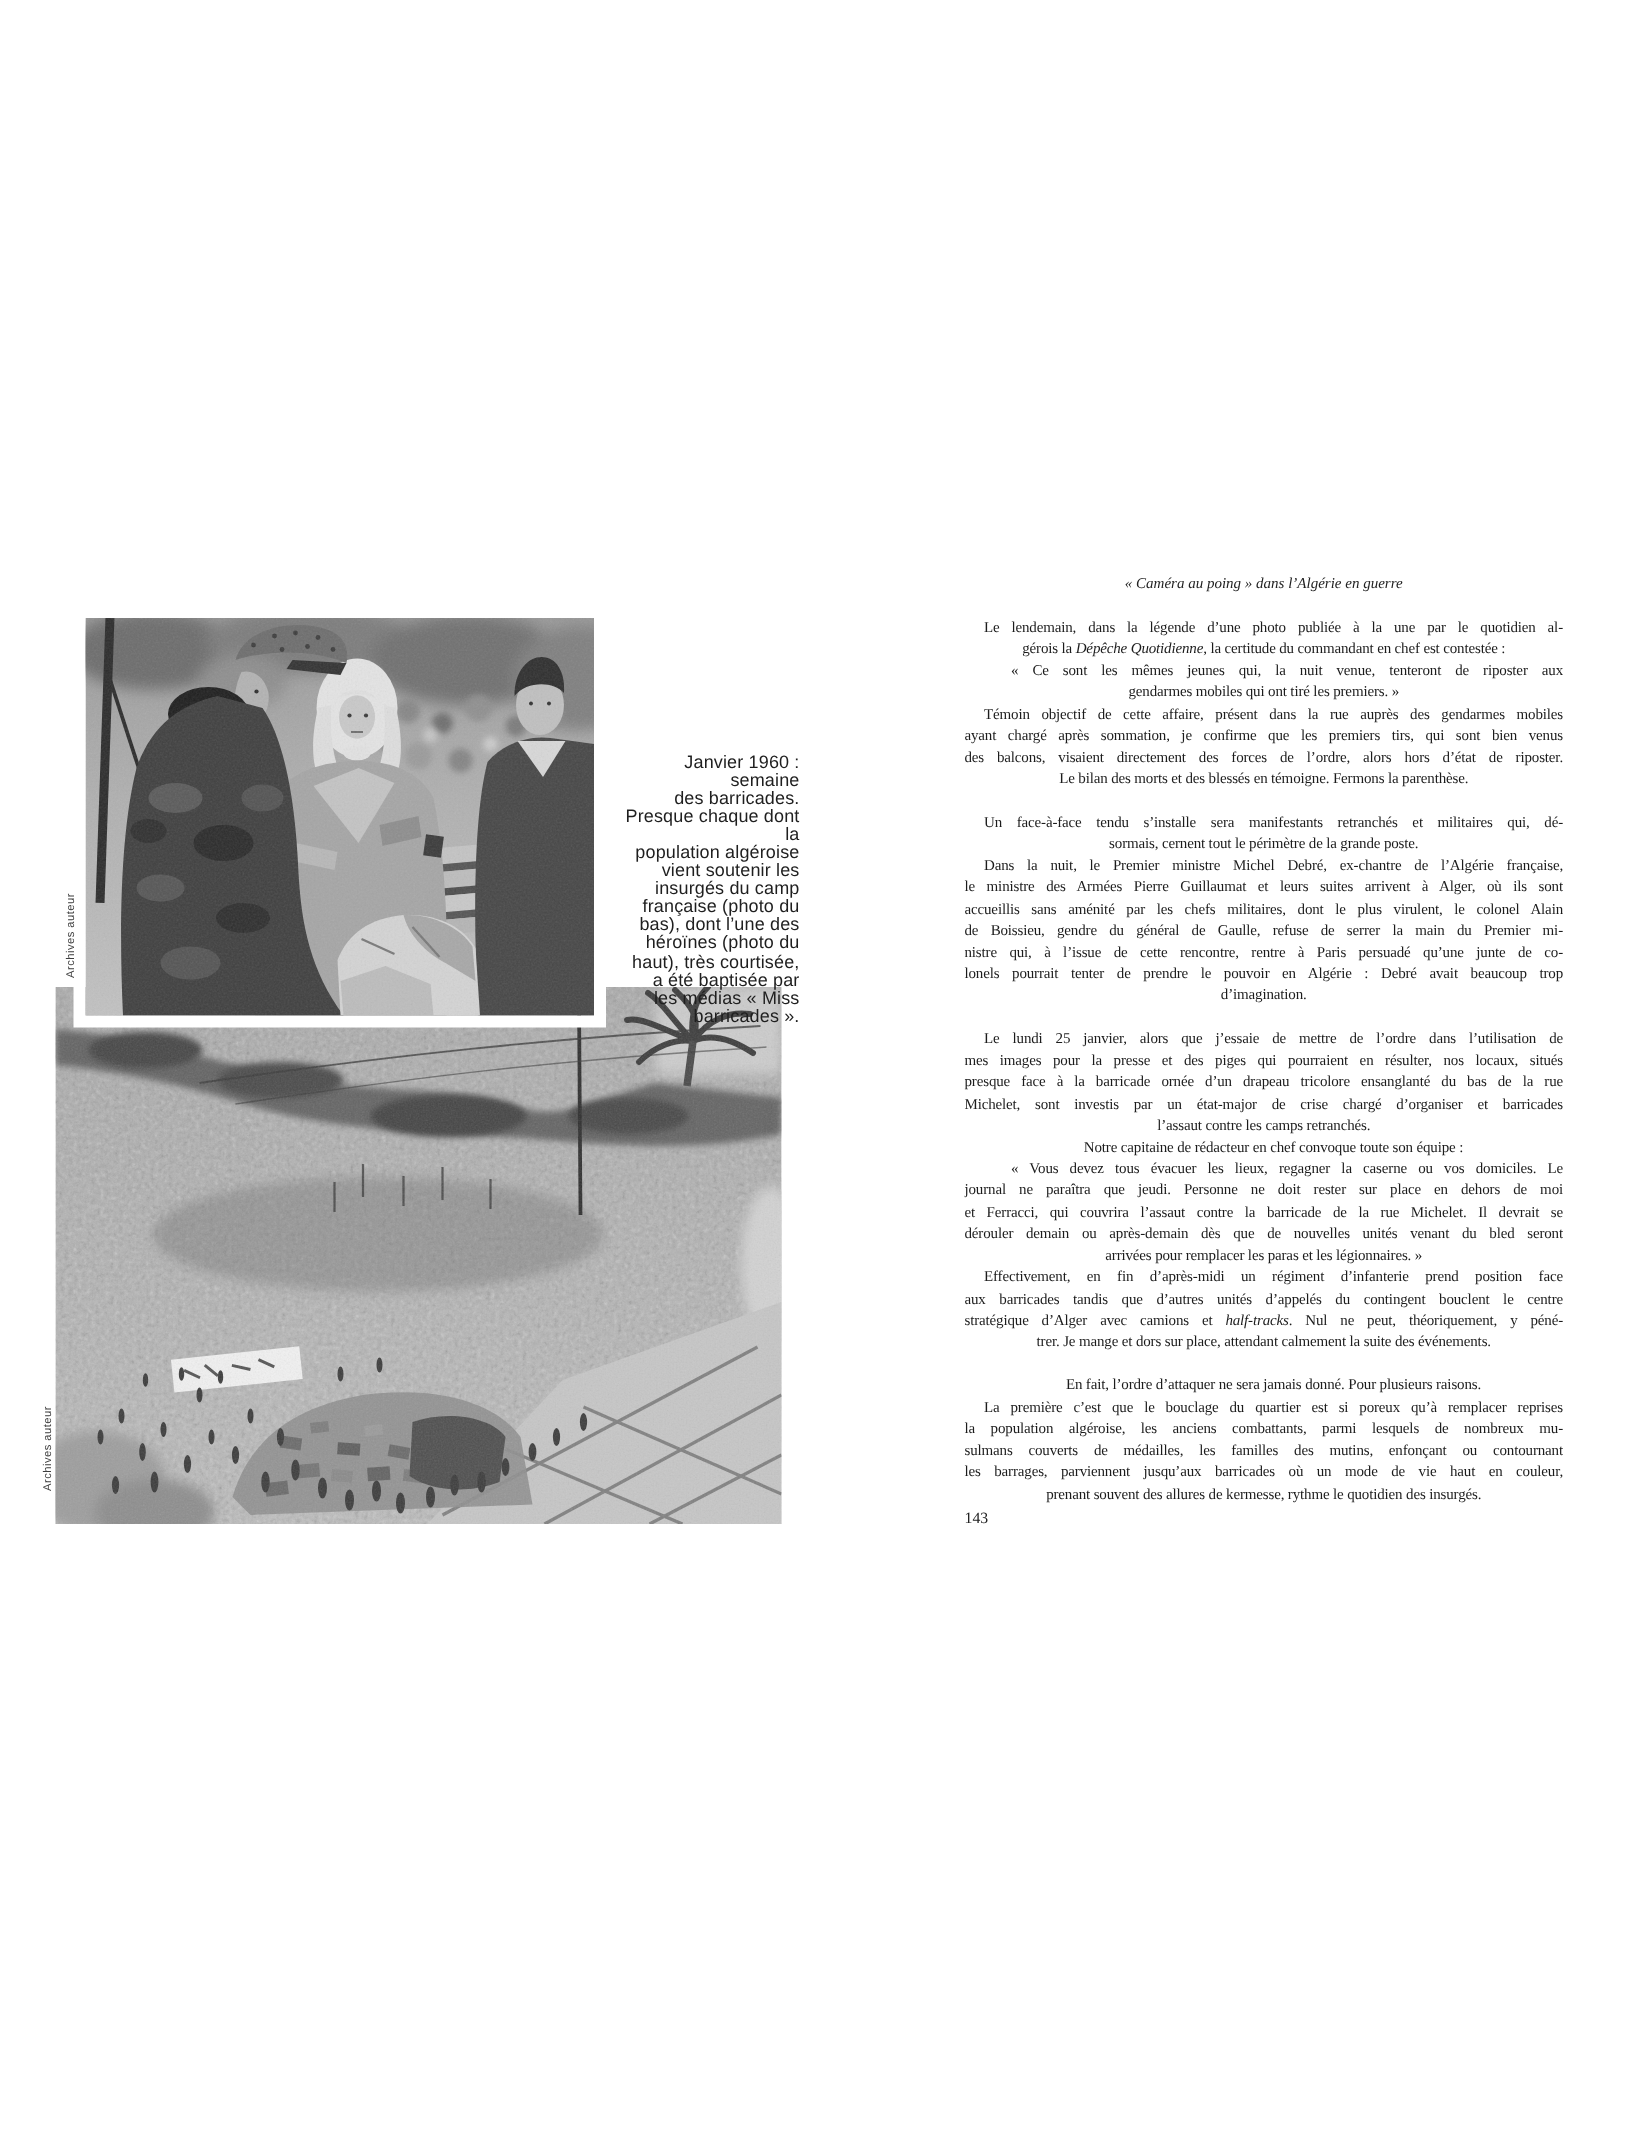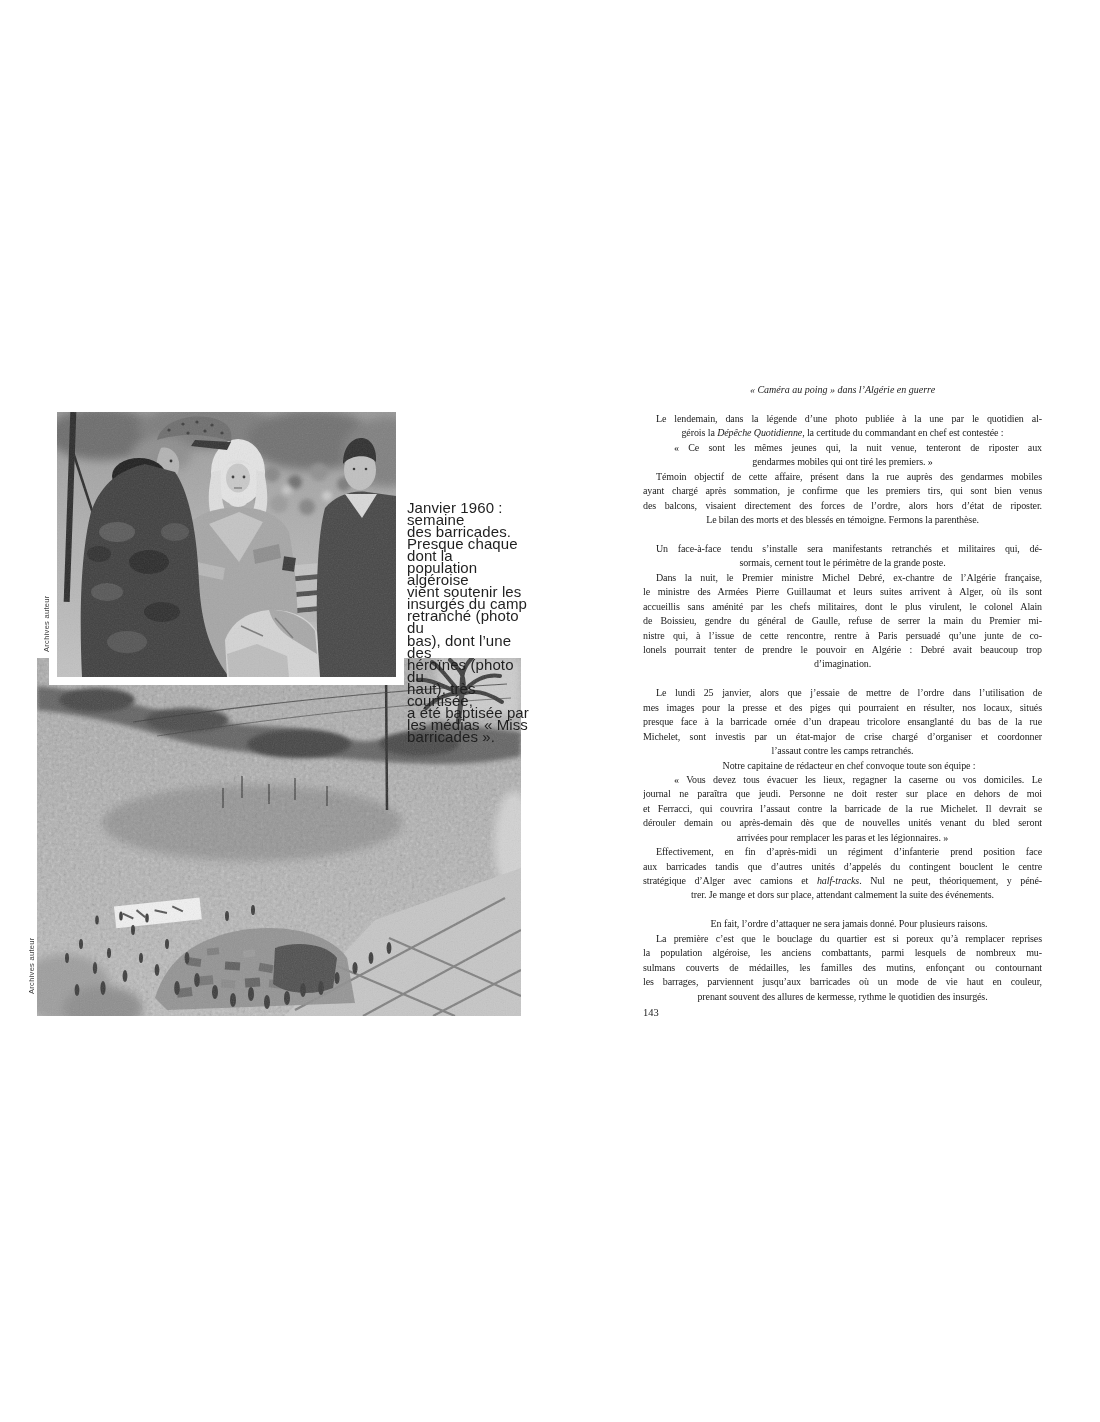--- a/index.html
+++ b/index.html
@@ -6,22 +6,22 @@
   .spread{position:relative;width:1100px;height:1422px;background:#ffffff;overflow:hidden;
           font-family:"Liberation Serif","DejaVu Serif",serif;color:#1c1c1c;}
   .page-left,.page-right{position:absolute;inset:0;}
 
   
   #photo-bottom{position:absolute;left:37px;top:658px;width:484px;height:358px;z-index:1;}
   #photo-top{position:absolute;left:49px;top:404px;width:339px;height:265px;border:8px solid #ffffff;z-index:2;}
   #photo-top svg,#photo-bottom svg{display:block;width:100%;height:100%;}
 
   #caption{position:absolute;left:407px;top:502px;width:126px;z-index:3;
-           font-family:"Liberation Sans","DejaVu Sans",sans-serif;font-size:15px;line-height:12.05px;
-           color:#1f1f1f;letter-spacing:.1px;}
+           font-family:"Liberation Sans","DejaVu Sans",sans-serif;font-size:12px;line-height:12.05px;
+           color:#1f1f1f;letter-spacing:.1px;text-align:right;}
 
   .credit{position:absolute;z-index:3;transform:rotate(-90deg);transform-origin:0 0;white-space:nowrap;
           font-family:"Liberation Sans","DejaVu Sans",sans-serif;font-size:7.5px;letter-spacing:.3px;color:#3d3d3d;}
   #credit-top{left:42px;top:652px;}
   #credit-bottom{left:27px;top:994px;}
 
   
   #running-head{position:absolute;left:643px;top:383px;width:399px;text-align:center;
                 font-style:italic;font-size:10px;line-height:13px;color:#222;}
   #body-col{position:absolute;left:643px;top:412px;width:399px;
@@ -266,21 +266,21 @@
       </svg>
     </div>
 
     <div id="caption">
         <div>Janvier 1960 : semaine</div>
         <div>des barricades.</div>
         <div>Presque chaque dont la</div>
         <div>population algéroise</div>
         <div>vient soutenir les</div>
         <div>insurgés du camp</div>
-        <div>retranché (photo du</div>
+        <div>française (photo du</div>
         <div>bas), dont l’une des</div>
         <div>héroïnes (photo du</div>
         <div>haut), très courtisée,</div>
         <div>a été baptisée par</div>
         <div>les médias « Miss</div>
         <div>barricades ».</div>
       </div>
     <div id="credit-top" class="credit">Archives auteur</div>
     <div id="credit-bottom" class="credit">Archives auteur</div>
   </div>
@@ -306,21 +306,21 @@
           <div class="line just">accueillis sans aménité par les chefs militaires, dont le plus virulent, le colonel Alain</div>
           <div class="line just">de Boissieu, gendre du général de Gaulle, refuse de serrer la main du Premier mi-</div>
           <div class="line just">nistre qui, à l’issue de cette rencontre, rentre à Paris persuadé qu’une junte de co-</div>
           <div class="line just">lonels pourrait tenter de prendre le pouvoir en Algérie : Debré avait beaucoup trop</div>
           <div class="line">d’imagination.</div>
         </div>
         <div class="block">
           <div class="line just ind1">Le lundi 25 janvier, alors que j’essaie de mettre de l’ordre dans l’utilisation de</div>
           <div class="line just">mes images pour la presse et des piges qui pourraient en résulter, nos locaux, situés</div>
           <div class="line just">presque face à la barricade ornée d’un drapeau tricolore ensanglanté du bas de la rue</div>
-          <div class="line just">Michelet, sont investis par un état-major de crise chargé d’organiser et coordonner</div>
+          <div class="line just">Michelet, sont investis par un état-major de crise chargé d’organiser et barricades</div>
           <div class="line">l’assaut contre les camps retranchés.</div>
           <div class="line ind1">Notre capitaine de rédacteur en chef convoque toute son équipe :</div>
           <div class="line just ind2">« Vous devez tous évacuer les lieux, regagner la caserne ou vos domiciles. Le</div>
           <div class="line just">journal ne paraîtra que jeudi. Personne ne doit rester sur place en dehors de moi</div>
           <div class="line just">et Ferracci, qui couvrira l’assaut contre la barricade de la rue Michelet. Il devrait se</div>
           <div class="line just">dérouler demain ou après-demain dès que de nouvelles unités venant du bled seront</div>
           <div class="line">arrivées pour remplacer les paras et les légionnaires. »</div>
           <div class="line just ind1">Effectivement, en fin d’après-midi un régiment d’infanterie prend position face</div>
           <div class="line just">aux barricades tandis que d’autres unités d’appelés du contingent bouclent le centre</div>
           <div class="line just">stratégique d’Alger avec camions et <i>half-tracks</i>. Nul ne peut, théoriquement, y péné-</div>

